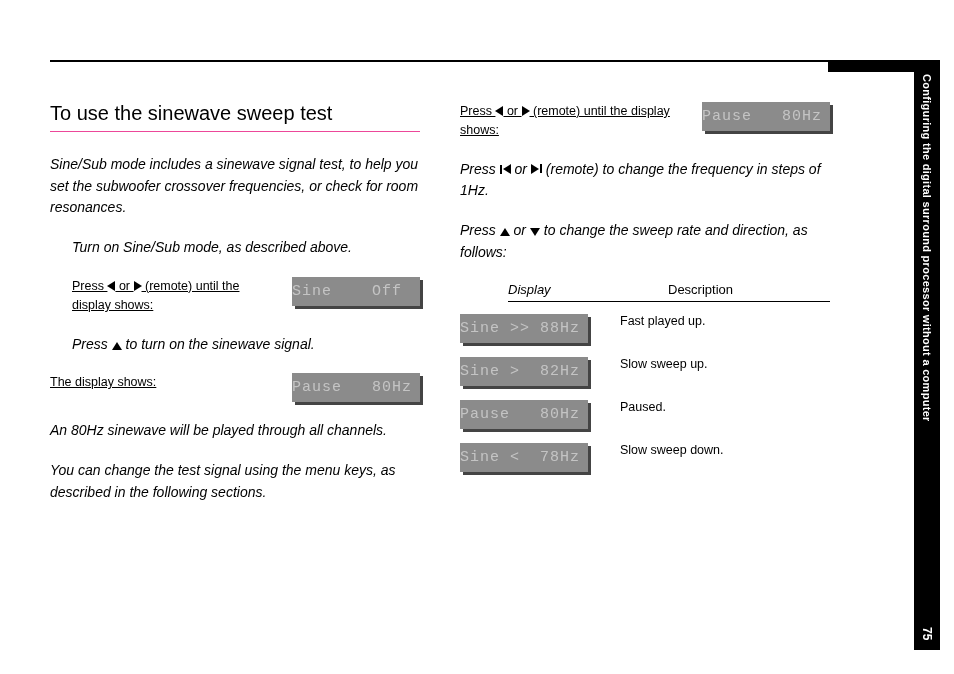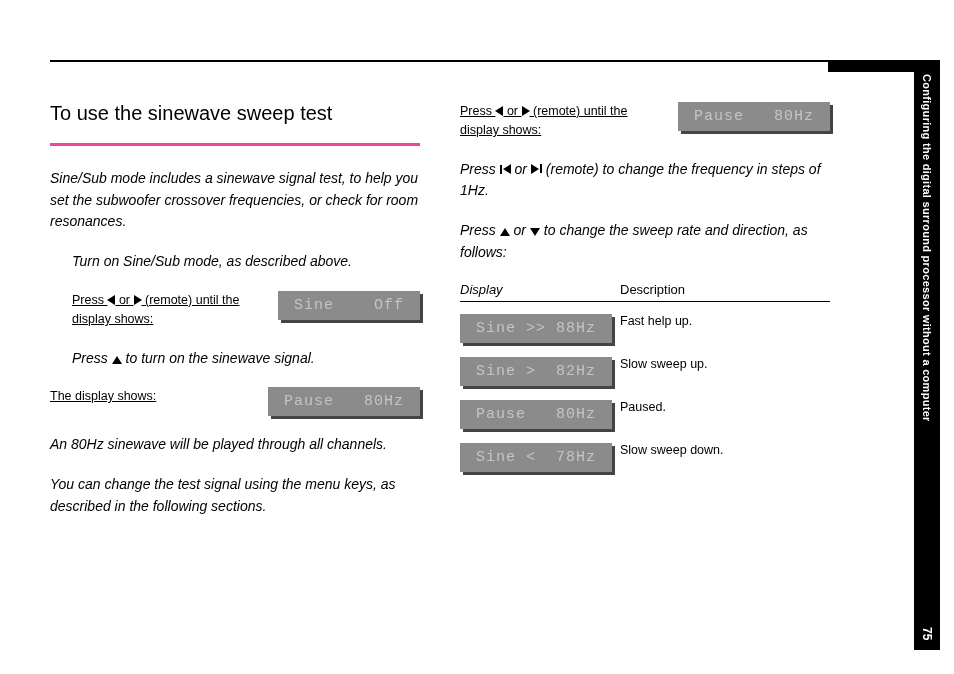--- a/index.html
+++ b/index.html
@@ -22,22 +22,22 @@
   .columns {
     display: flex;
     gap: 40px;
   }
   .col {
     flex: 1;
   }
   h2 {
     font-size: 20px;
     font-weight: normal;
-    border-bottom: 3px solid #ec4899;
-    padding-bottom: 18px;
+    border-bottom: 1px solid #ec4899;
+    padding-bottom: 6px;
     margin-bottom: 22px;
   }
   p {
     font-size: 14px;
     line-height: 1.55;
     margin-bottom: 18px;
     font-style: italic;
   }
   .indent {
     padding-left: 22px;
@@ -53,31 +53,32 @@
     line-height: 1.55;
     flex: 1;
     text-decoration: underline;
   }
   .lcd {
     background: #8b8b8b;
     color: #c4c4c4;
     font-family: "Courier New", monospace;
     font-size: 15px;
     letter-spacing: 1px;
-    padding: 6px 16px;
+    padding: 6px 0;
     white-space: pre;
     box-shadow: 3px 3px 0 #444;
     min-width: 128px;
     display: inline-block;
   }
   .table-head {
     display: flex;
     border-bottom: 1px solid #000;
     padding-bottom: 4px;
     margin-bottom: 12px;
+    margin-left: 48px;
   }
   .table-head .th1 {
     width: 160px;
     font-style: italic;
     font-size: 13px;
   }
   .table-head .th2 {
     font-size: 13px;
   }
   .table-row {
@@ -210,21 +211,21 @@
         <span>Press </span><span class="tri tri-up"></span><span> or </span><span class="tri tri-down"></span><span> to change the sweep rate and direction, as follows:</span>
       </p>
 
       <div class="table-head">
         <div class="th1">Display</div>
         <div class="th2">Description</div>
       </div>
 
       <div class="table-row">
         <div class="cell1"><div class="lcd">Sine &gt;&gt; 88Hz</div></div>
-        <div class="cell2">Fast help up.</div>
+        <div class="cell2">Fast played up.</div>
       </div>
       <div class="table-row">
         <div class="cell1"><div class="lcd">Sine &gt;  82Hz</div></div>
         <div class="cell2">Slow sweep up.</div>
       </div>
       <div class="table-row">
         <div class="cell1"><div class="lcd">Pause   80Hz</div></div>
         <div class="cell2">Paused.</div>
       </div>
       <div class="table-row">

